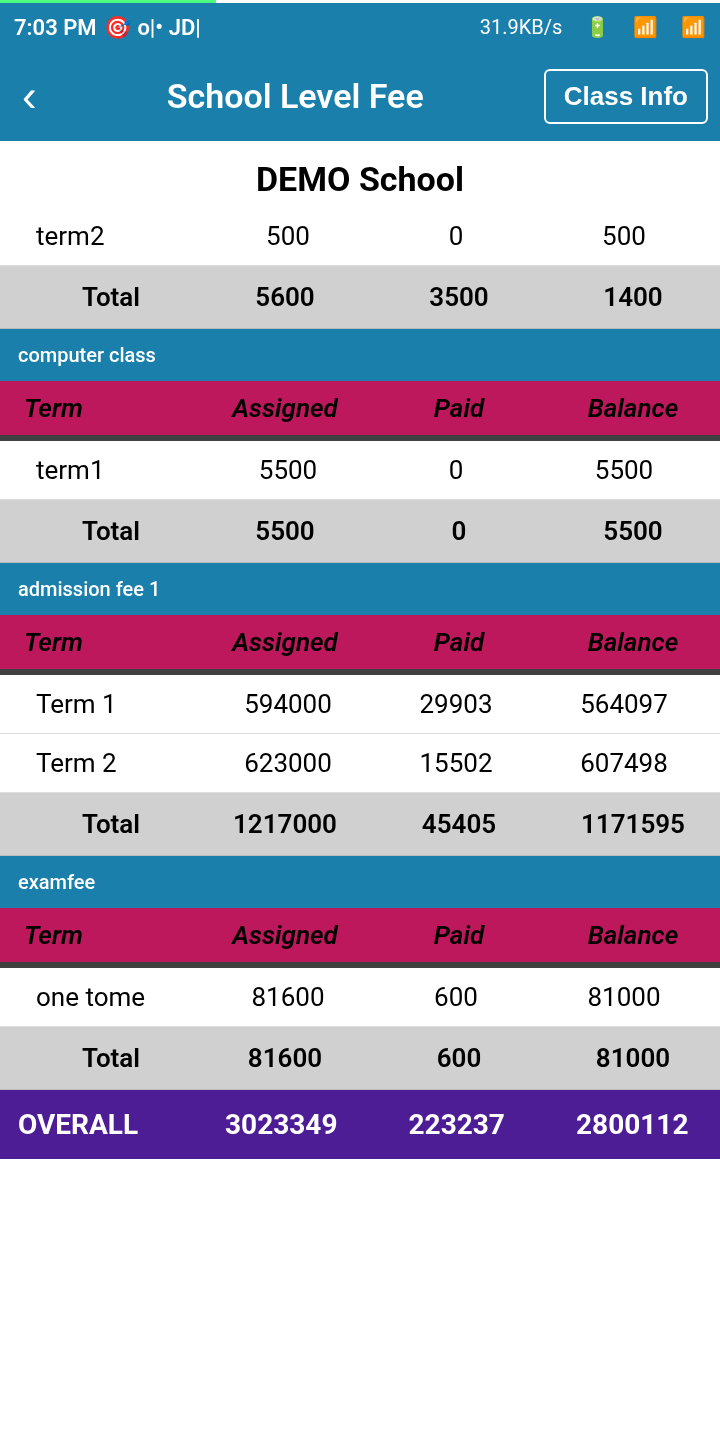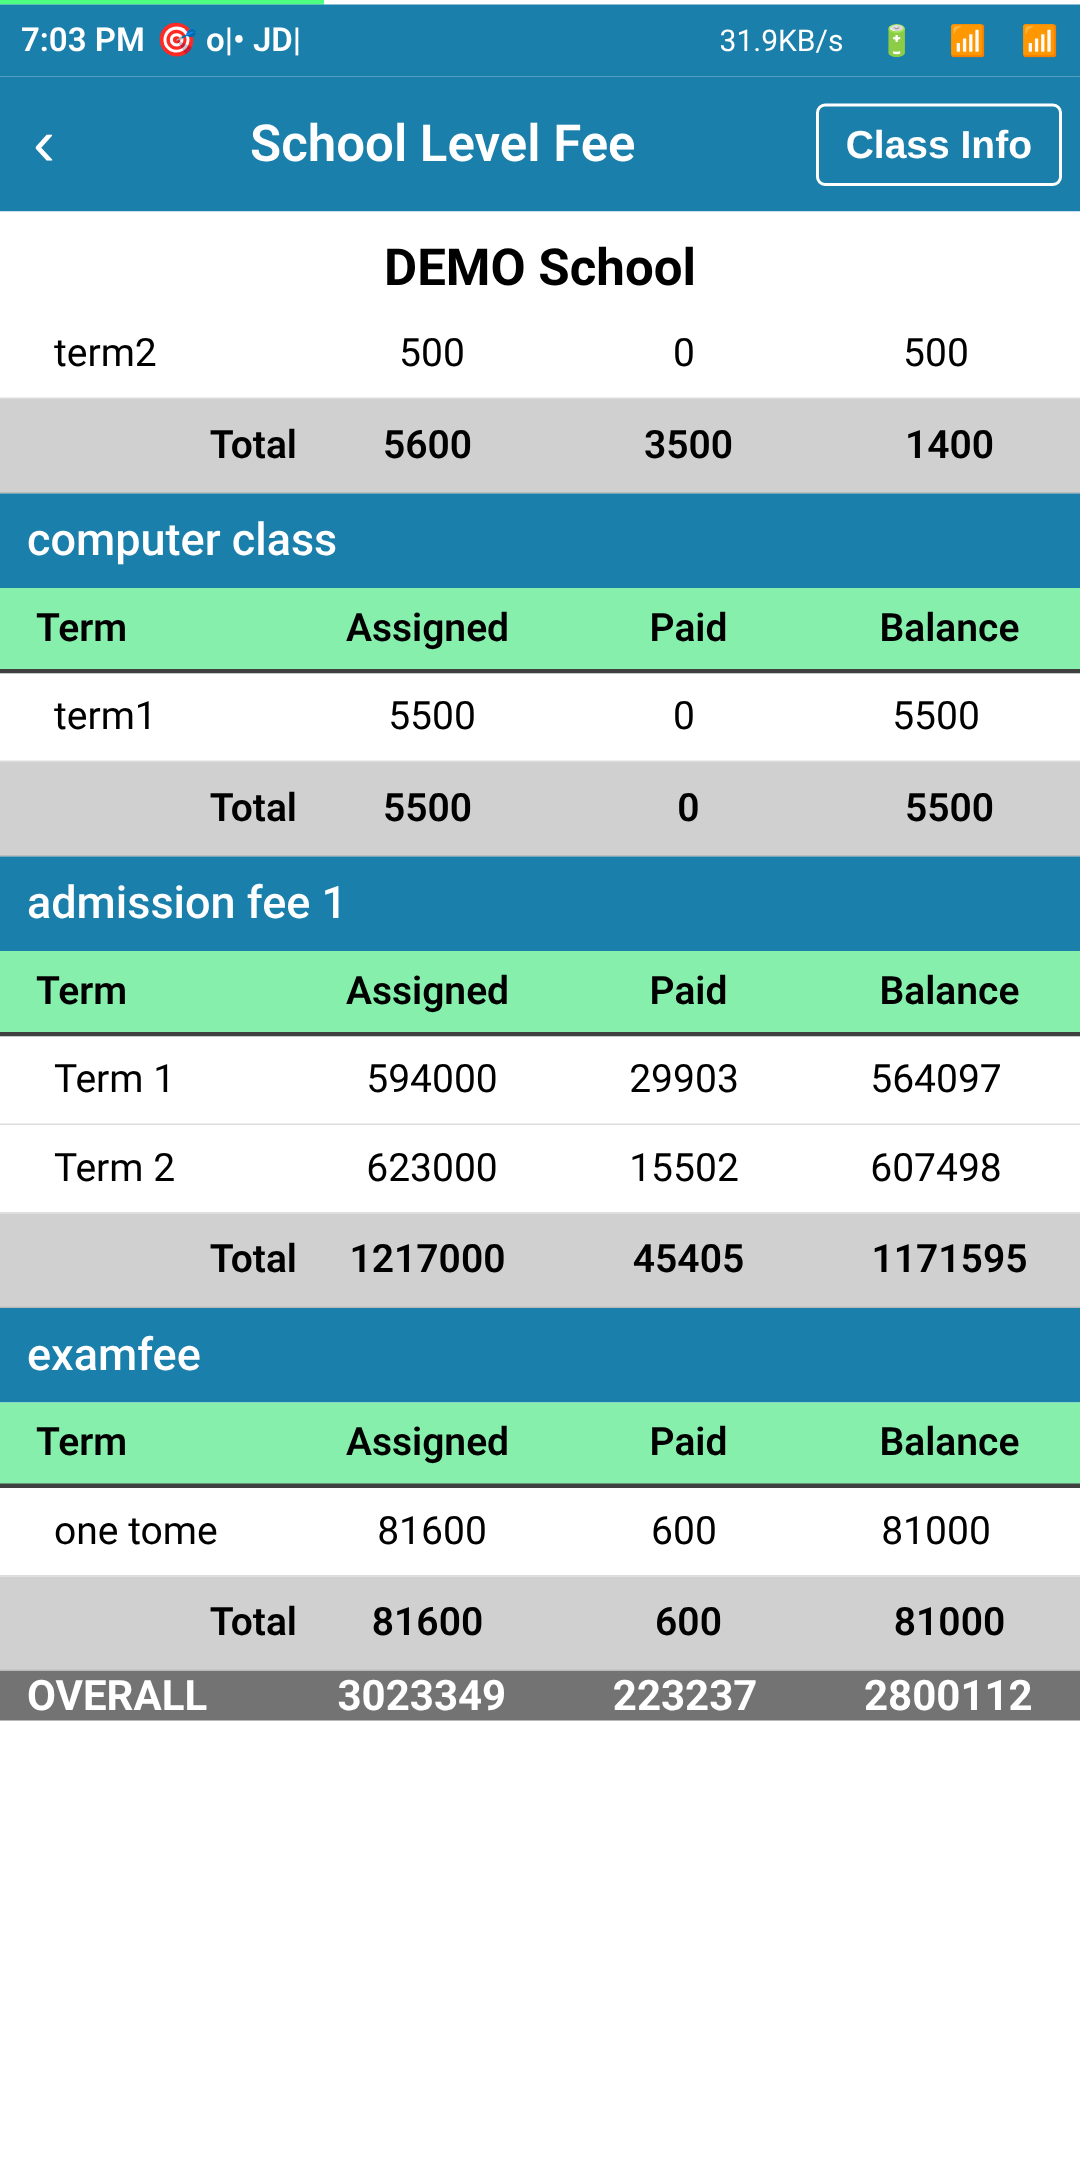--- a/index.html
+++ b/index.html
@@ -96,57 +96,58 @@
       border-bottom: 1px solid #bbb;
     }
     .total-row .cell {
       flex: 1;
       text-align: center;
       font-size: 26px;
       font-weight: 600;
       color: #000;
     }
     .total-row .cell:first-child {
-      text-align: right;
+      text-align: center;
       padding-left: 24px;
     }
 
     
     .section-header {
       background: #1a7faa;
       color: #fff;
-      font-size: 30px;
+      font-size: 20px;
       font-weight: 500;
       padding: 14px 18px;
     }
 
     
     .col-header-row {
       display: flex;
-      background: #86efac;
-      border-bottom: 3px solid #404040;
+      background: #be185d;
+      border-bottom: 6px solid #404040;
       padding: 12px 0;
+      font-style: italic;
     }
     .col-header-row .cell {
       flex: 1;
       text-align: center;
       font-size: 26px;
       font-weight: 600;
       color: #000;
     }
     .col-header-row .cell:first-child {
       text-align: left;
       padding-left: 24px;
     }
 
     
     .overall-footer {
       display: flex;
-      background: #737373;
-      padding: 0 0;
+      background: #4c1d95;
+      padding: 18px 0;
       position: sticky;
       bottom: 0;
     }
     .overall-footer .cell {
       flex: 1;
       text-align: center;
       font-size: 28px;
       font-weight: 700;
       color: #fff;
     }

